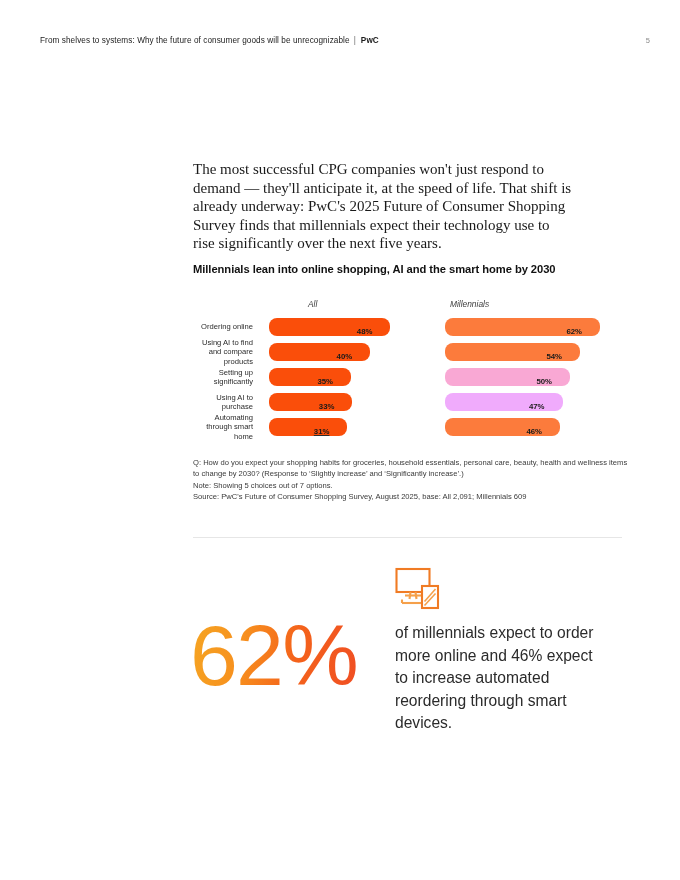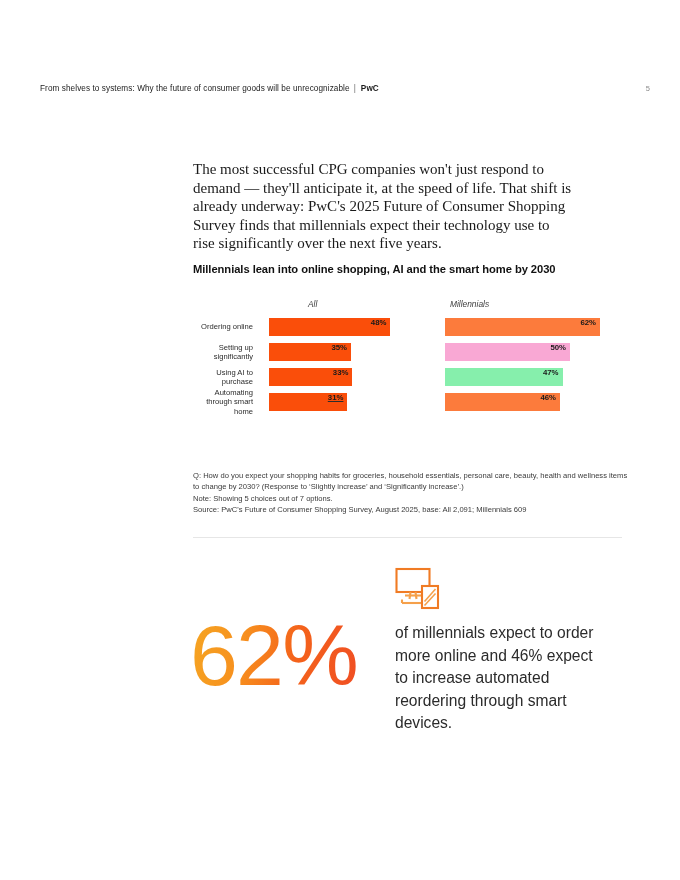--- a/index.html
+++ b/index.html
@@ -18,21 +18,20 @@
 
   
   .page-header {
     position: absolute;
     top: 36px;
     left: 40px;
     right: 30px;
     display: flex;
     align-items: baseline;
     justify-content: space-between;
-    margin-top: 48px;
   }
   .header-left {
     font-size: 8.2px;
     letter-spacing: 0.01em;
     color: #1c1c1c;
     white-space: nowrap;
   }
   .header-sep {
     display: inline-block;
     margin: 0 5px 0 4px;
@@ -105,42 +104,42 @@
   }
   .bar-track {
     position: relative;
     height: 18px;
   }
   .bar-track.all { width: 172px; }
   .bar-track.mill { width: 170px; margin-left: 4px; }
   .bar {
     height: 18px;
     display: flex;
-    align-items: flex-start;
+    align-items: flex-end;
     justify-content: flex-end;
     box-sizing: border-box;
-    padding-right: 4px;
+    padding-right: 18px;
+    border-radius: 8px;
   }
   .bar-value {
     font-size: 7.8px;
     font-weight: bold;
     color: #1a1a1a;
     white-space: nowrap;
   }
 
   
   .footnotes {
     position: absolute;
     top: 457px;
     left: 193px;
     width: 440px;
     font-size: 7.6px;
     line-height: 11.4px;
     color: #3a3a3a;
-    margin-top: 13px;
   }
 
   
   .divider {
     position: absolute;
     top: 537px;
     left: 193px;
     width: 429px;
     height: 1px;
     background: #e6e6e6;
@@ -207,41 +206,54 @@
             <span class="bar-value">48%</span>
           </div>
         </div>
         <div class="bar-track mill">
           <div class="bar" style="width: 155px; background: rgb(252, 123, 60);">
             <span class="bar-value">62%</span>
           </div>
         </div>
       </div>
       <div class="chart-row">
+        <div class="row-label">Using AI to find and compare products</div>
+        <div class="bar-track all">
+          <div class="bar" style="width: 101.176px; background: rgb(250, 78, 10);">
+            <span class="bar-value">40%</span>
+          </div>
+        </div>
+        <div class="bar-track mill">
+          <div class="bar" style="width: 135px; background: rgb(252, 123, 60);">
+            <span class="bar-value">54%</span>
+          </div>
+        </div>
+      </div>
+      <div class="chart-row">
         <div class="row-label">Setting up significantly</div>
         <div class="bar-track all">
           <div class="bar" style="width: 82px; background: rgb(250, 78, 10);">
             <span class="bar-value">35%</span>
           </div>
         </div>
         <div class="bar-track mill">
           <div class="bar" style="width: 125px; background: #f9a8d4;">
             <span class="bar-value">50%</span>
           </div>
         </div>
       </div>
       <div class="chart-row">
         <div class="row-label">Using AI to purchase</div>
         <div class="bar-track all">
           <div class="bar" style="width: 83.4706px; background: rgb(250, 78, 10);">
             <span class="bar-value">33%</span>
           </div>
         </div>
         <div class="bar-track mill">
-          <div class="bar" style="width: 117.5px; background: #86efac;">
+          <div class="bar" style="width: 117.5px; background: #f0abfc;">
             <span class="bar-value">47%</span>
           </div>
         </div>
       </div>
       <div class="chart-row">
         <div class="row-label">Automating through smart home</div>
         <div class="bar-track all">
           <div class="bar" style="width: 78.4118px; background: rgb(250, 78, 10); text-decoration: underline;">
             <span class="bar-value">31%</span>
           </div>

